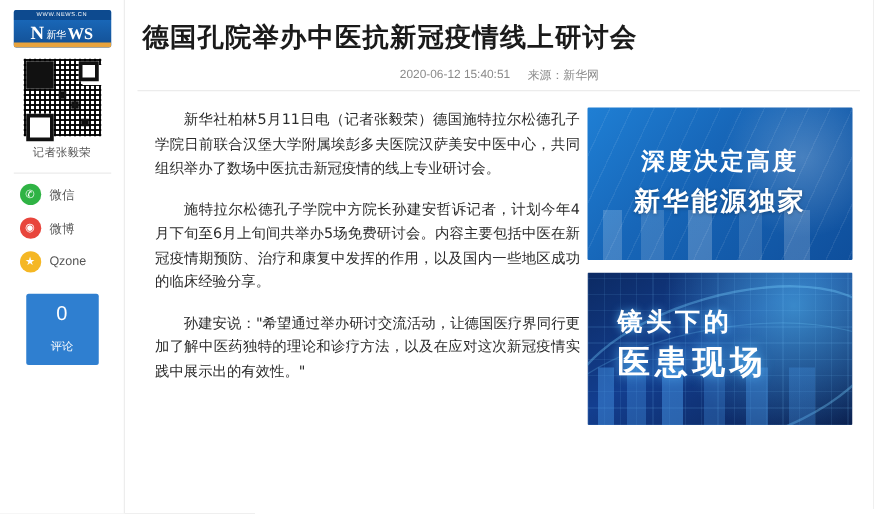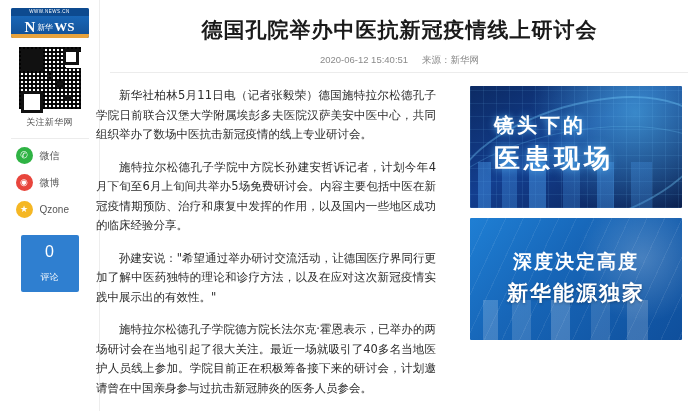--- a/index.html
+++ b/index.html
@@ -150,21 +150,21 @@
   }
   .comment-num { font-size: 16px; line-height: 16px; }
   .comment-lbl { font-size: 9px; margin-top: 11px; opacity: .95; }
 
   
   #header {
     position: absolute;
     left: 100px; top: 0;
     width: 599px;
     padding: 16px 14px 8px;
-    text-align: center;
+    text-align: left;
   }
   #title {
     font-size: 21px;
     font-weight: bold;
     color: #1a1a1a;
     font-family: "DejaVu Sans", "Liberation Sans", sans-serif;
     letter-spacing: 1px;
     line-height: 28px;
   }
   #meta {
@@ -178,21 +178,21 @@
   #divider {
     position: absolute;
     left: 110px; top: 72px;
     width: 578px; height: 1px;
     background: #ececec;
   }
 
   
   #article {
     position: absolute;
-    left: 96px; top: 86px;
+    left: 124px; top: 86px;
     width: 340px;
   }
   #article p {
     margin: 0 0 13px 0;
     font-size: 11.5px;
     line-height: 19.5px;
     color: #2b2b2b;
     text-align: justify;
     text-indent: 23px;
     font-family: "DejaVu Sans", "Liberation Sans", sans-serif;
@@ -351,21 +351,21 @@
       <div class="logo-bar"></div>
     </div>
 
     <div class="qr">
       <span class="qr-inner"></span>
       <span class="qr-dot" style="left:28px;top:26px;"></span>
       <span class="qr-dot" style="left:38px;top:34px;"></span>
       <span class="qr-dot" style="left:46px;top:48px;"></span>
     </div>
 
-    <div class="rail-caption">关注新华网</div>
+    <div class="rail-caption">记者张毅荣</div>
 
     <div class="rail-divider"></div>
 
     <div class="share-item">
       <span class="share-ic" style="background:#2fb344">✆</span>
       <span class="share-label">微信</span>
     </div>
     <div class="share-item">
       <span class="share-ic" style="background:#e8453c">◉</span>
       <span class="share-label">微博</span>
@@ -389,42 +389,41 @@
         <span>来源：</span><span>新华网</span>
       </span>
     </div>
   </div>
   <div id="divider"></div>
 
   <div id="article">
     <p>新华社柏林5月11日电（记者张毅荣）德国施特拉尔松德孔子学院日前联合汉堡大学附属埃彭多夫医院汉萨美安中医中心，共同组织举办了数场中医抗击新冠疫情的线上专业研讨会。</p>
     <p>施特拉尔松德孔子学院中方院长孙建安哲诉记者，计划今年4月下旬至6月上旬间共举办5场免费研讨会。内容主要包括中医在新冠疫情期预防、治疗和康复中发挥的作用，以及国内一些地区成功的临床经验分享。</p>
     <p>孙建安说："希望通过举办研讨交流活动，让德国医疗界同行更加了解中医药独特的理论和诊疗方法，以及在应对这次新冠疫情实践中展示出的有效性。"</p>
-    <p>施特拉尔松德孔子学院德方院长法尔克·霍恩表示，已举办的两场研讨会在当地引起了很大关注。最近一场就吸引了40多名当地医护人员线上参加。学院目前正在积极筹备接下来的研讨会，计划邀请曾在中国亲身参与过抗击新冠肺炎的医务人员参会。</p>
 
   </div>
 
   <div id="promos">
+
+    <div class="promo promo-b">
+      <span class="lines"></span>
+      <span class="glow"></span>
+      <span class="city2"></span>
+      <div class="promo-b-text">
+        <div class="promo-b-l1">深度决定高度</div>
+        <div class="promo-b-l2">新华能源独家</div>
+      </div>
+    </div>
 
     <div class="promo promo-a">
       <span class="grid"></span>
       <span class="swoosh"></span>
       <span class="swoosh2"></span>
       <span class="city"></span>
       <div class="promo-a-text">
         <div class="promo-a-l1">镜头下的</div>
         <div class="promo-a-l2">医患现场</div>
       </div>
     </div>
 
-    <div class="promo promo-b">
-      <span class="lines"></span>
-      <span class="glow"></span>
-      <span class="city2"></span>
-      <div class="promo-b-text">
-        <div class="promo-b-l1">深度决定高度</div>
-        <div class="promo-b-l2">新华能源独家</div>
-      </div>
-    </div>
-
   </div>
 
 </div>
 
 </body></html>

